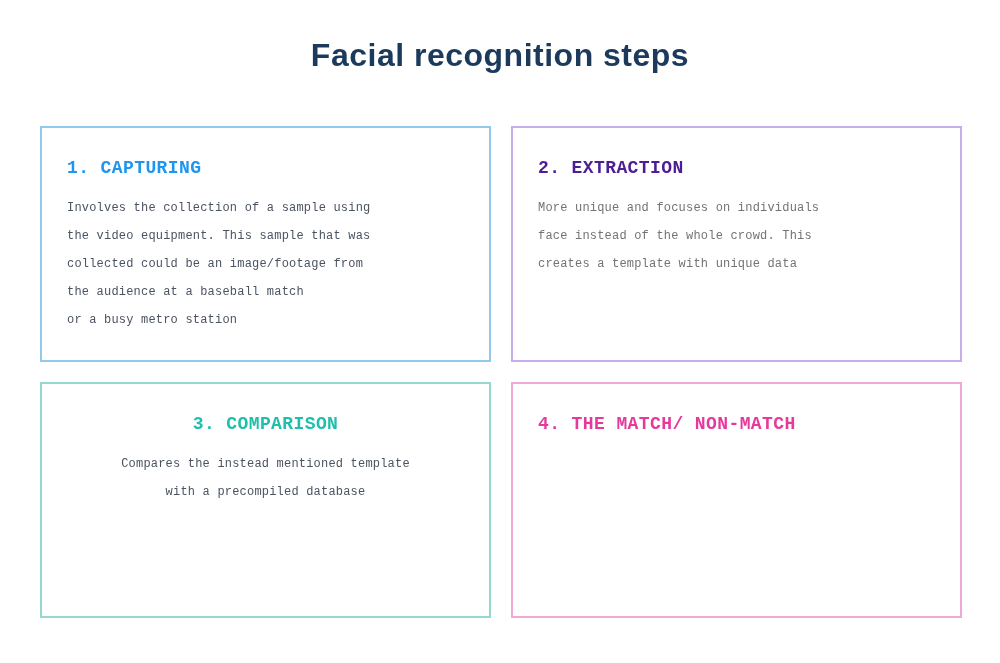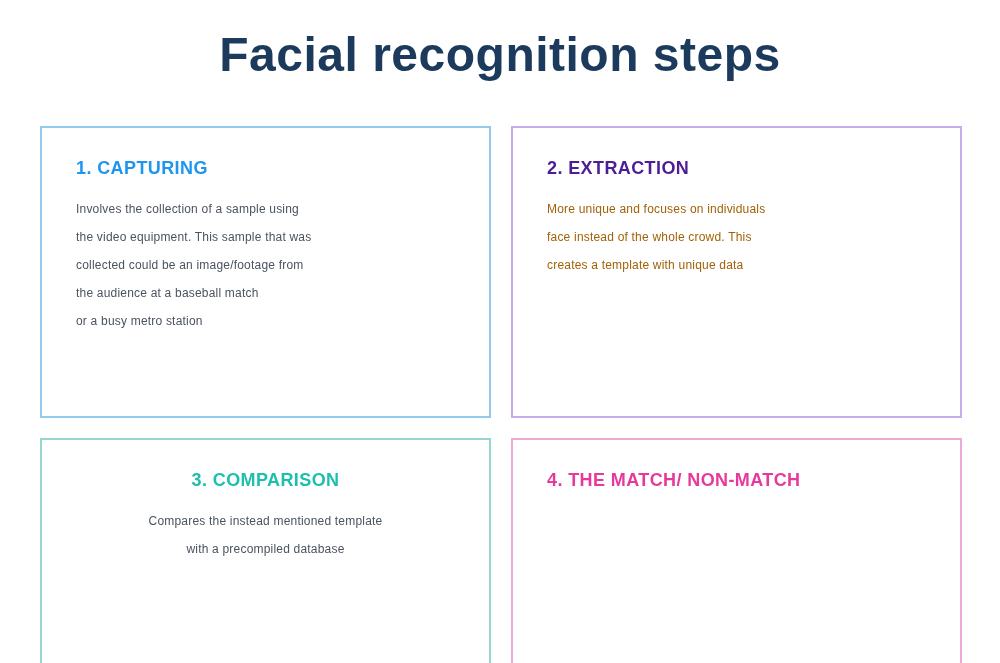--- a/index.html
+++ b/index.html
@@ -11,37 +11,38 @@
     overflow: hidden;
   }
   .page {
     width: 1000px;
     height: 663px;
     position: relative;
   }
   h1.page-title {
     margin-top: 32px;
     text-align: center;
-    font-size: 48px;
+    font-size: 32px;
     font-weight: 800;
     letter-spacing: 0.5px;
     line-height: 46px;
   }
   .grid {
     margin: 48px 38px 0 40px;
     display: grid;
     grid-template-columns: 1fr 1fr;
     column-gap: 20px;
     row-gap: 20px;
   }
   .card {
-    height: 292px;
+    height: 236px;
     border: 2px solid transparent;
     background: #ffffff;
-    padding: 30px 34px;
+    padding: 30px 25px;
+    font-family: Liberation Mono, monospace;
   }
   .card-heading {
     font-size: 18px;
     font-weight: 700;
     letter-spacing: 0.4px;
     margin-bottom: 16px;
   }
   .card-body {
     font-size: 12px;
     line-height: 28px;
@@ -62,21 +63,21 @@
       <div class="card-heading" style="color: rgb(30, 150, 240);">1. CAPTURING</div>
       <div class="card-body" style="color: rgb(74, 83, 96);">Involves the collection of a sample using
 the video equipment. This sample that was
 collected could be an image/footage from
 the audience at a baseball match
 or a busy metro station</div>
     </div>
 
     <div class="card" style="border-color: rgb(199, 173, 234);">
       <div class="card-heading" style="color: #4c1d95;">2. EXTRACTION</div>
-      <div class="card-body" style="color: #a16207;">More unique and focuses on individuals
+      <div class="card-body" style="color: #737373;">More unique and focuses on individuals
 face instead of the whole crowd. This
 creates a template with unique data</div>
     </div>
 
     <div class="card" style="border-color: rgb(150, 216, 207); text-align: center;">
       <div class="card-heading" style="color: rgb(31, 191, 173);">3. COMPARISON</div>
       <div class="card-body" style="color: rgb(74, 83, 96);">Compares the instead mentioned template
 with a precompiled database</div>
     </div>
 

